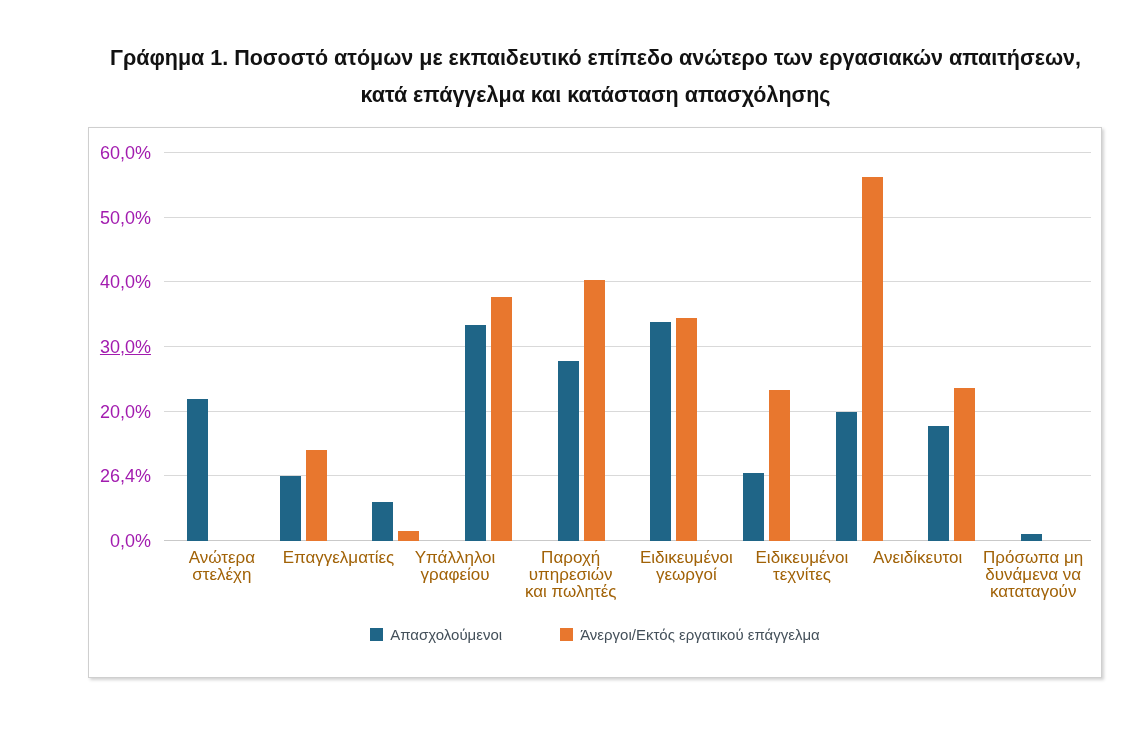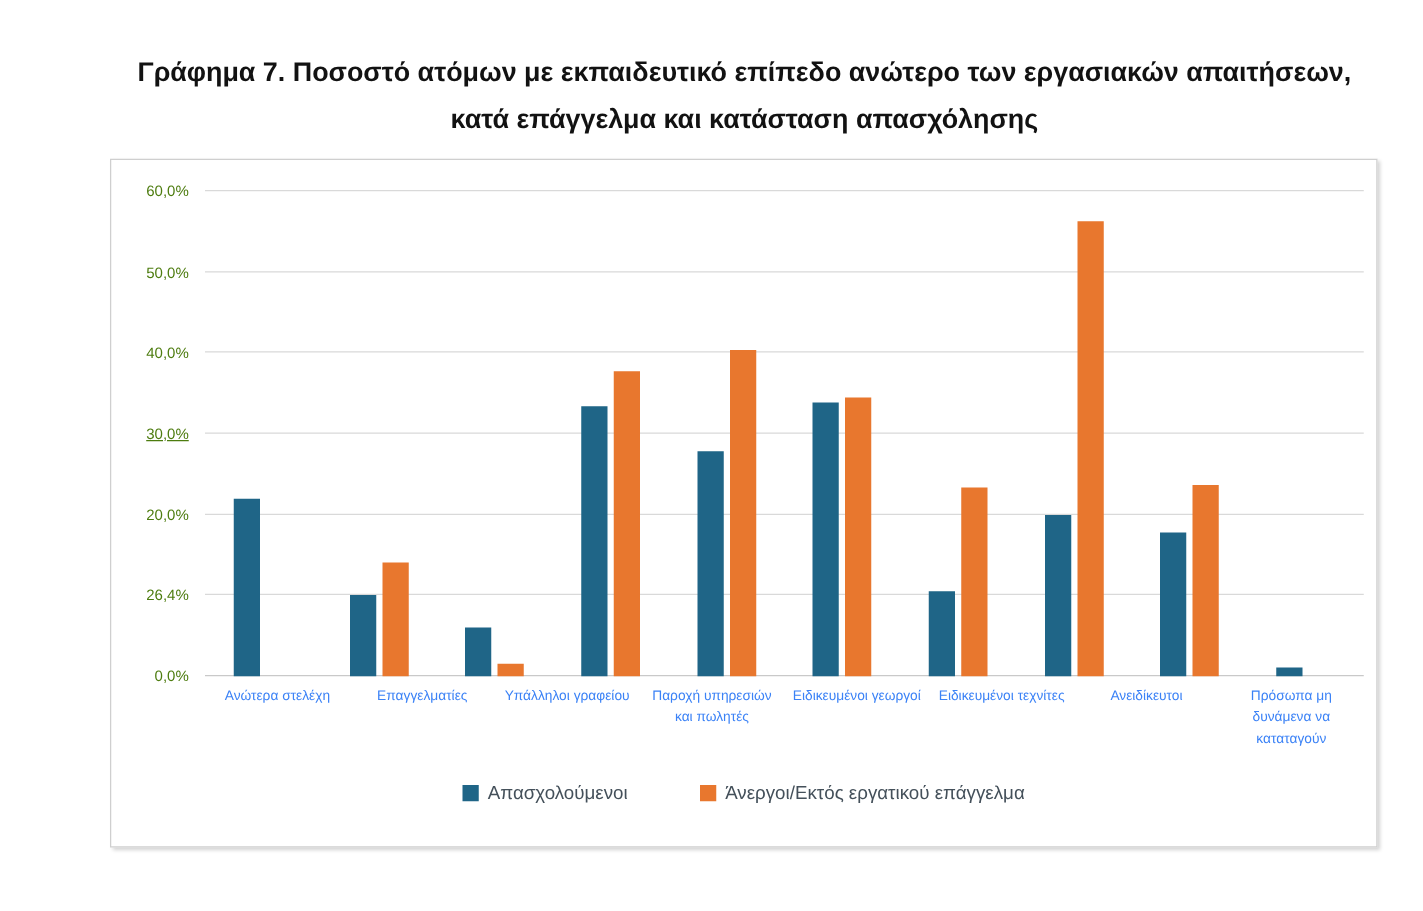--- a/index.html
+++ b/index.html
@@ -37,22 +37,22 @@
     position: absolute;
     left: 0; width: 100%;
     height: 1px;
     background: #d9d9d9;
   }
   .gridline.baseline { background: #c9c9c9; }
   .y-tick {
     position: absolute;
     width: 62px;
     text-align: right;
-    font-size: 12px;
-    color: #4d7c0f;
+    font-size: 18px;
+    color: #a21caf;
     line-height: 20px;
   }
   .bar-groups {
     position: absolute;
     left: 0; top: 0;
     width: 100%; height: 100%;
     display: flex;
   }
   .bar-group {
     flex: 1;
@@ -65,23 +65,23 @@
   .bar { width: 21px; }
   .x-labels {
     position: absolute;
     left: 75px; top: 421px;
     width: 927px;
     display: flex;
   }
   .x-label {
     flex: 1;
     text-align: center;
-    font-size: 11px;
+    font-size: 17px;
     line-height: 17px;
-    color: #3b82f6;
+    color: #a16207;
     padding: 0 3px;
   }
   .legend {
     position: absolute;
     left: 0; top: 498px;
     width: 100%;
     display: flex;
     justify-content: center;
     align-items: center;
     gap: 58px;
@@ -94,21 +94,21 @@
     color: #44505a;
   }
   .legend-swatch {
     width: 13px; height: 13px;
     display: inline-block;
   }
 </style>
 </head>
 <body>
 
-<div class="page-title">Γράφημα 7. Ποσοστό ατόμων με εκπαιδευτικό επίπεδο ανώτερο των εργασιακών απαιτήσεων, κατά επάγγελμα και κατάσταση απασχόλησης</div>
+<div class="page-title">Γράφημα 1. Ποσοστό ατόμων με εκπαιδευτικό επίπεδο ανώτερο των εργασιακών απαιτήσεων, κατά επάγγελμα και κατάσταση απασχόλησης</div>
 
 <div class="chart-container">
   <div class="plot-area">
     <div id="gridlines">
         <div class="gridline baseline" style="bottom: 0px;"></div>
         <div class="gridline" style="bottom: 64.6667px;"></div>
         <div class="gridline" style="bottom: 129.333px;"></div>
         <div class="gridline" style="bottom: 194px;"></div>
         <div class="gridline" style="bottom: 258.667px;"></div>
         <div class="gridline" style="bottom: 323.333px;"></div>

